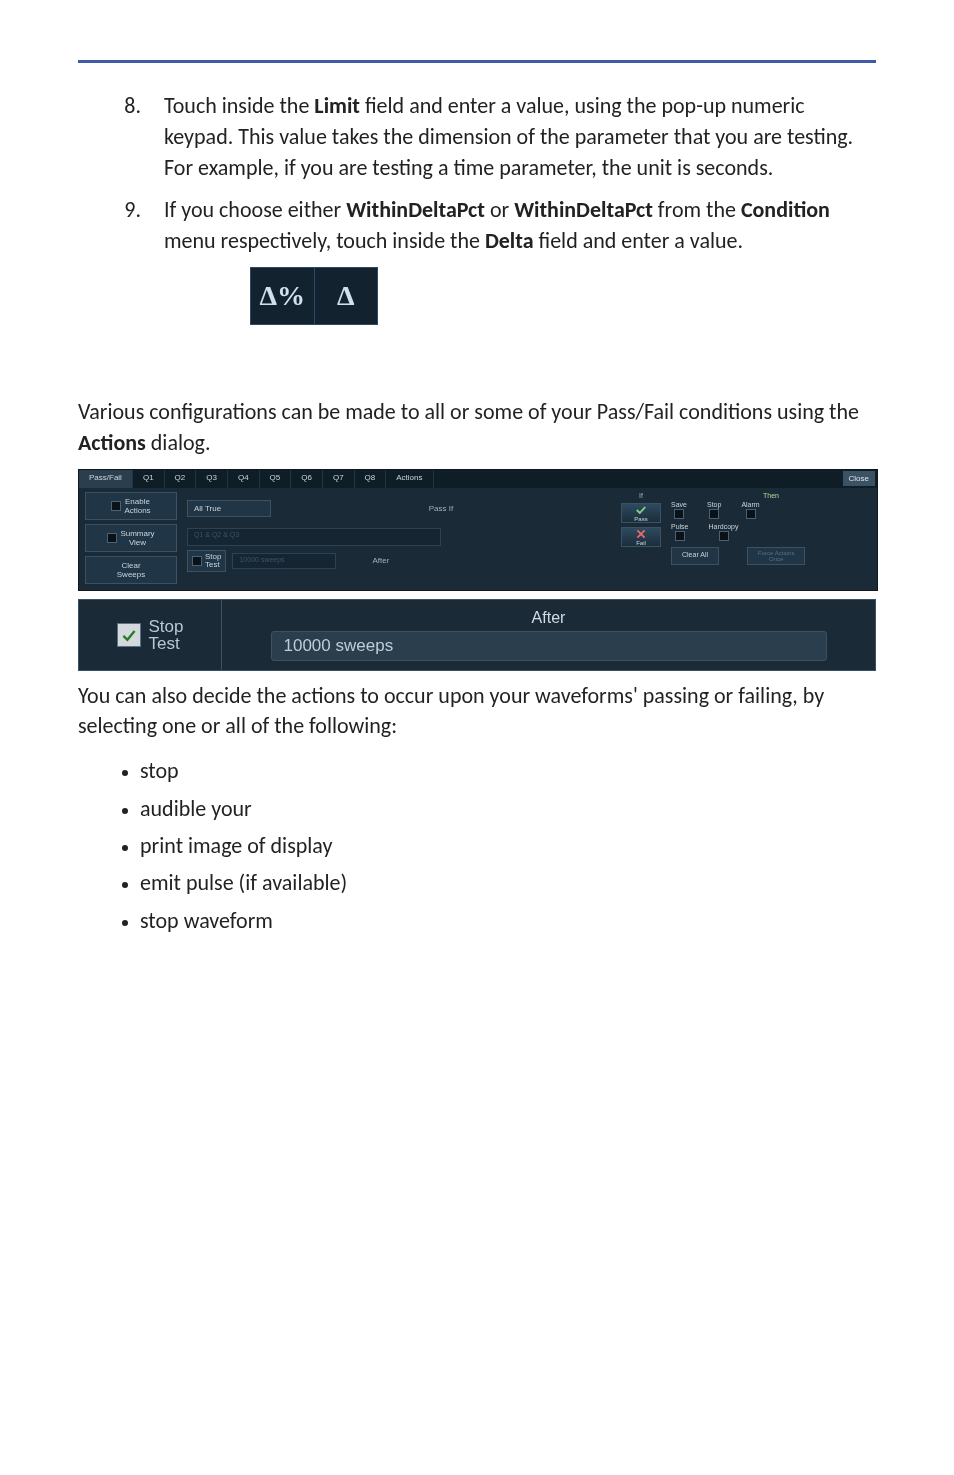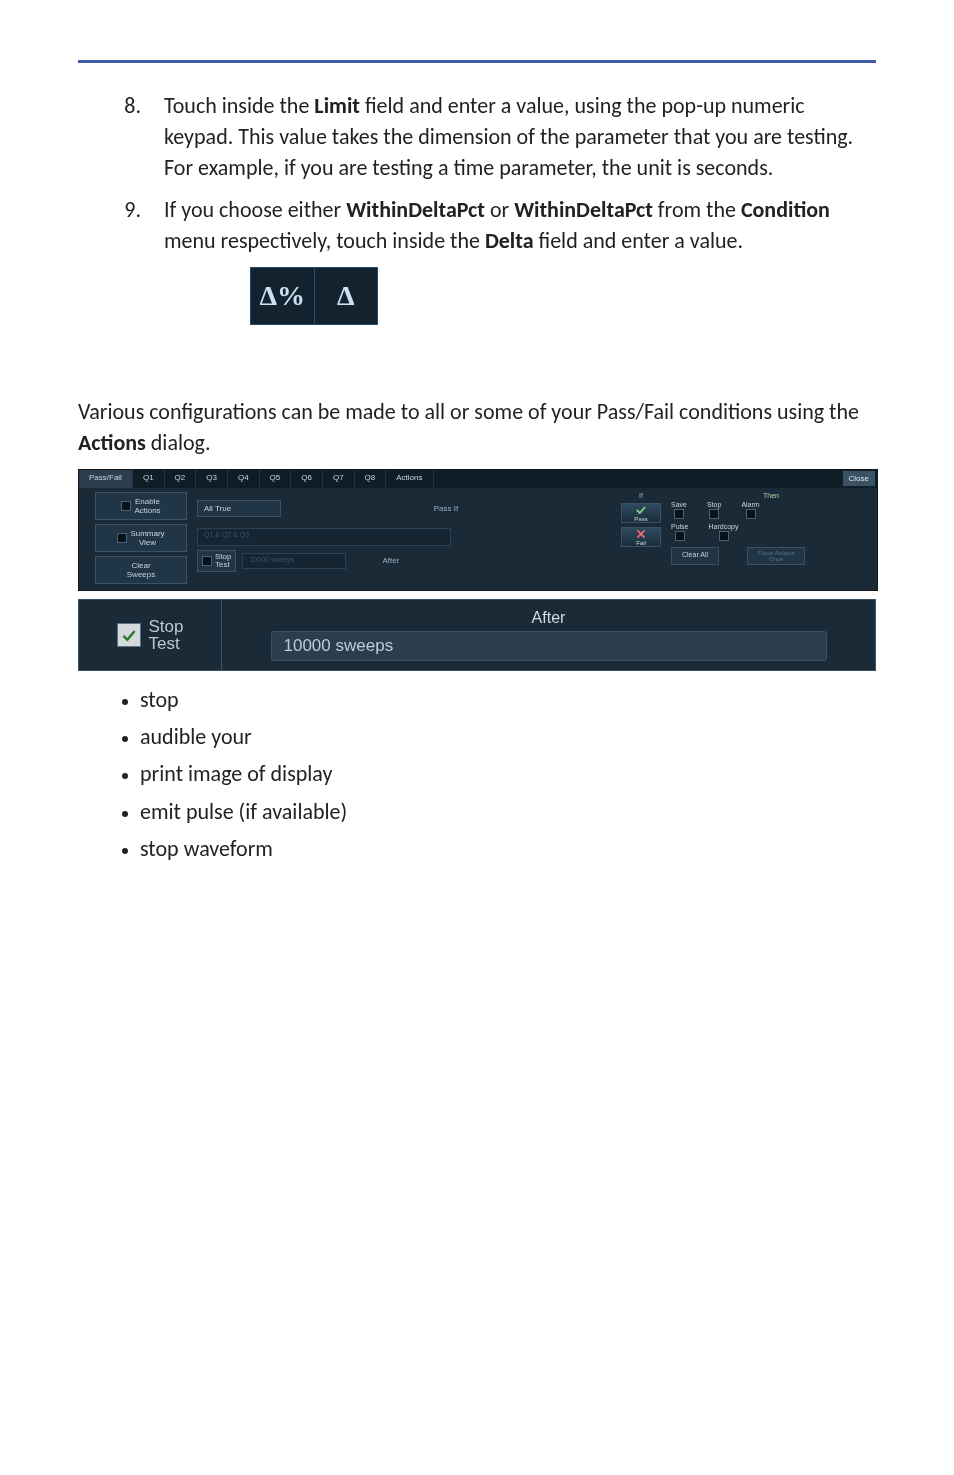--- a/index.html
+++ b/index.html
@@ -87,21 +87,21 @@
     position: absolute;
     top: 1px;
     right: 2px;
     background: #3a5264;
     color: #d8e4ee;
     font-size: 8px;
     padding: 3px 6px;
   }
   .dialog-body {
     display: flex;
-    padding: 4px 6px 6px 16px;
+    padding: 4px 6px 6px 6px;
     gap: 10px;
   }
   .left-col {
     display: flex;
     flex-direction: column;
     gap: 4px;
     width: 92px;
   }
   .dk-btn {
     background: #203546;
@@ -449,20 +449,21 @@
       </div>
       <div class="stop-label" style="white-space:pre-line;">Stop
 Test</div>
     </div>
     <div class="stop-right">
       <div class="after-hdr">After</div>
       <div class="sweeps-bar">10000 sweeps</div>
     </div>
   </div>
 
+  <p class="body">You can also decide the actions to occur upon your waveforms' passing or failing, by selecting one or all of the following:</p>
 
   <ul class="bullets">
     <li>stop</li>
     <li>audible your</li>
     <li>print image of display</li>
     <li>emit pulse (if available)</li>
     <li>stop waveform</li>
   </ul>
 
 

